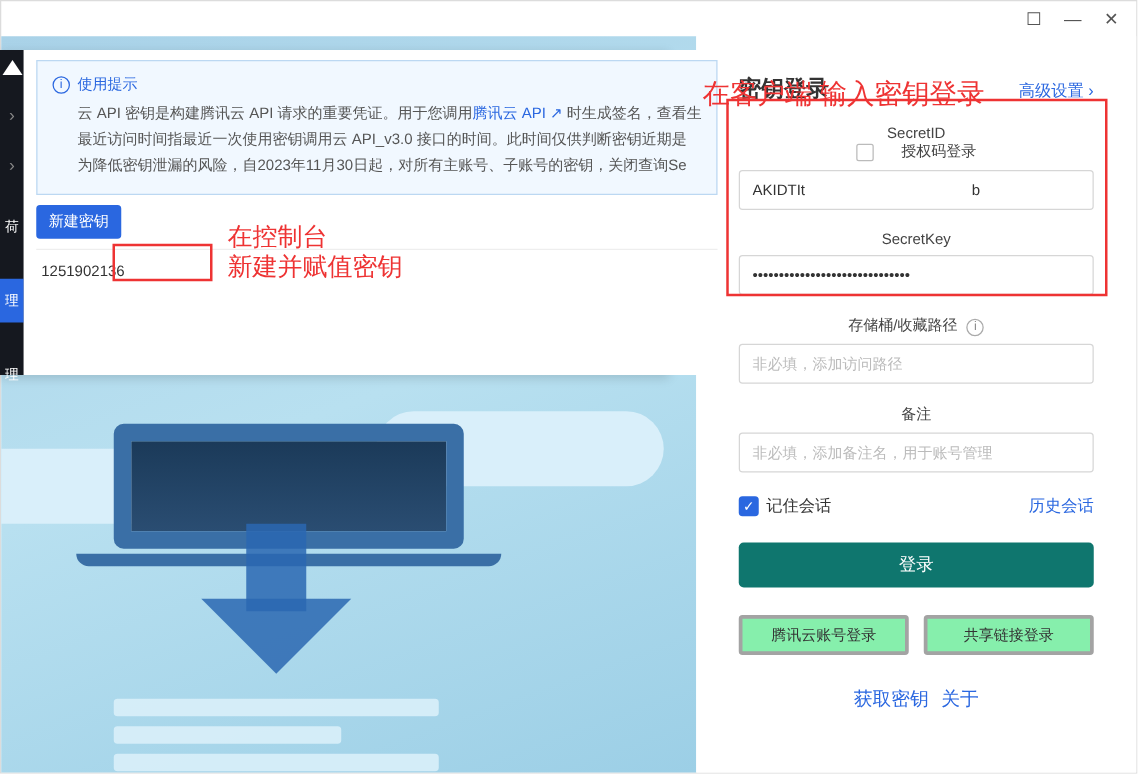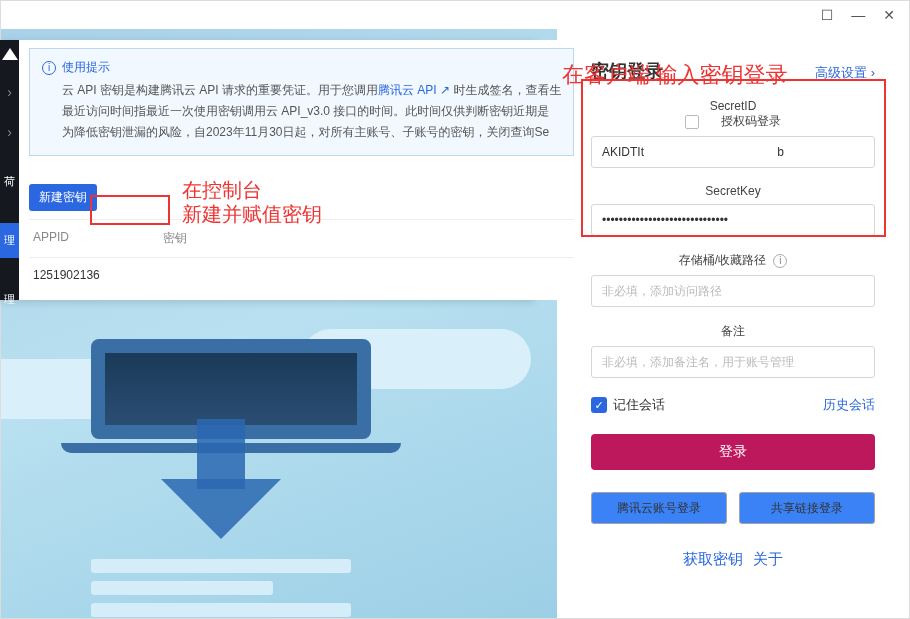--- a/index.html
+++ b/index.html
@@ -90,21 +90,21 @@
   }
   .tip-head { display: flex; align-items: center; gap: 6px; color: #2a67e0; font-weight: 500; margin-bottom: 6px; }
   .tip-head .ico {
     width: 14px; height: 14px; border: 1.5px solid #2a67e0; border-radius: 50%;
     display: inline-flex; align-items: center; justify-content: center; font-size: 10px;
   }
   .tip-box ul { list-style: disc; padding-left: 20px; color: #555; }
   .tip-box li { margin-bottom: 4px; white-space: nowrap; overflow: hidden; text-overflow: clip; }
   .tip-box a { color: #2a67e0; text-decoration: none; }
   .new-key-btn {
-    display: inline-block; margin: 28px 0 8px; padding: 5px 10px;
+    display: inline-block; margin: 8px 0 8px; padding: 5px 10px;
     background: #2a67e0; color: #fff; font-size: 12px; border-radius: 3px;
   }
   .key-table {
     width: 100%; border-top: 1px solid #eee; font-size: 12px;
   }
   .key-table .row { display: flex; padding: 10px 4px; }
   .key-table .row.header { color: #888; border-bottom: 1px solid #eee; }
   .key-table .col1 { width: 130px; }
   .key-table .col2 { flex: 1; }
   .blurpatch {
@@ -148,26 +148,26 @@
     font-size: 10px; color: #888; margin-left: 4px;
   }
   .row-check { display: flex; justify-content: space-between; align-items: center; margin-top: 6px; }
   .remember { display: flex; align-items: center; gap: 6px; font-size: 13px; color: #333; }
   .remember .cbox {
     width: 16px; height: 16px; background: #2a67e0; border-radius: 3px;
     display: inline-flex; align-items: center; justify-content: center; color: #fff; font-size: 11px;
   }
   .history-link { color: #2a67e0; font-size: 13px; text-align: center; }
   .login-btn {
-    width: 100%; height: 36px; background: #be185d; color: #fff;
+    width: 100%; height: 36px; background: #0f766e; color: #fff;
     border: none; border-radius: 4px; font-size: 14px; margin-top: 8px; cursor: pointer;
   }
   .alt-row { display: flex; gap: 12px; margin-top: 10px; }
   .alt-btn {
-    flex: 1; height: 32px; border: 1px solid #a3a3a3; background: #3b82f6;
+    flex: 1; height: 32px; border: 3px solid #a3a3a3; background: #86efac;
     border-radius: 3px; font-size: 12px; color: #333; cursor: pointer;
   }
   .footer-links {
     text-align: center; margin-top: 14px; font-size: 15px; color: #2a67e0;
   }
   .footer-links span { cursor: pointer; }
   .red-box-login {
     position: absolute; border: 2px solid #e33;
     top: 50px; left: 24px; width: 305px; height: 158px; z-index: 4;
   }
@@ -282,24 +282,20 @@
       <ul>
         <li>
           <span>云 API 密钥是构建腾讯云 API 请求的重要凭证。用于您调用</span><a><span>腾讯云 API</span> <span>↗</span></a><span> 时生成签名，查看生</span>
         </li>
         <li>最近访问时间指最近一次使用密钥调用云 API_v3.0 接口的时间。此时间仅供判断密钥近期是</li>
         <li>为降低密钥泄漏的风险，自2023年11月30日起，对所有主账号、子账号的密钥，关闭查询Se</li>
       </ul>
     </div>
     <span class="new-key-btn">新建密钥</span>
     <div class="key-table">
-      <div class="row header">
-        <div class="col1">APPID</div>
-        <div class="col2">密钥</div>
-      </div>
       <div class="row">
         <div class="col1">1251902136</div>
       </div>
     </div>
   </div>
 </div>
 
 <div class="anno-red" style="top:195px; left:90px; width:80px; height:30px;"></div>
 <div class="anno-text" style="top:178px; left:182px;">
   <div>在控制台</div>

